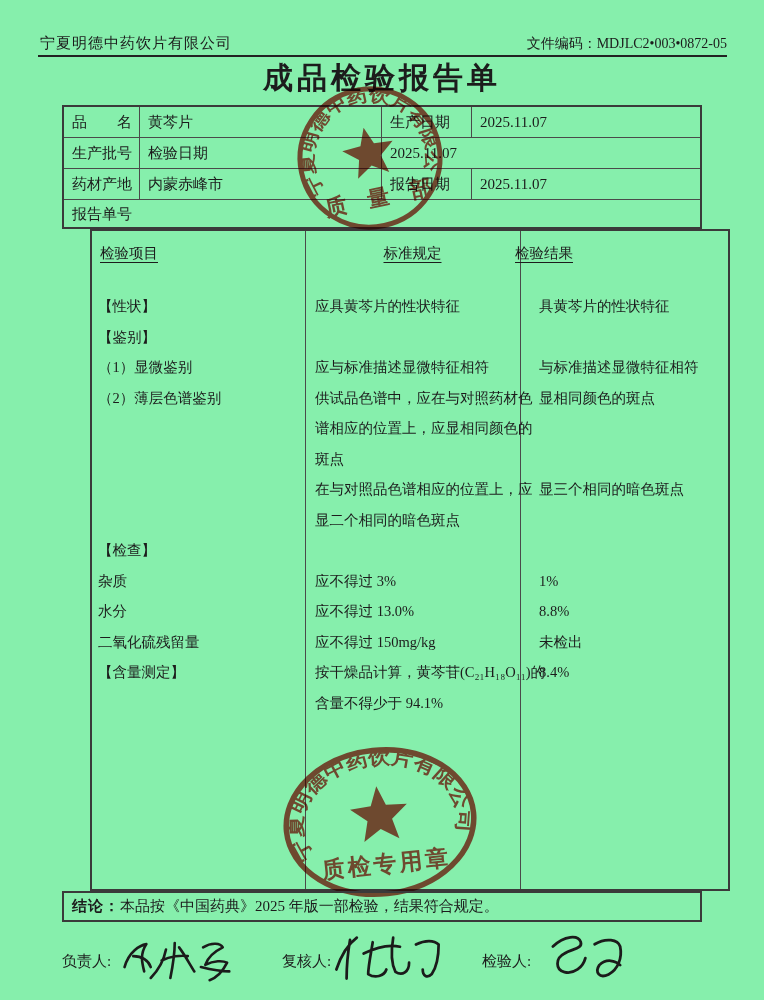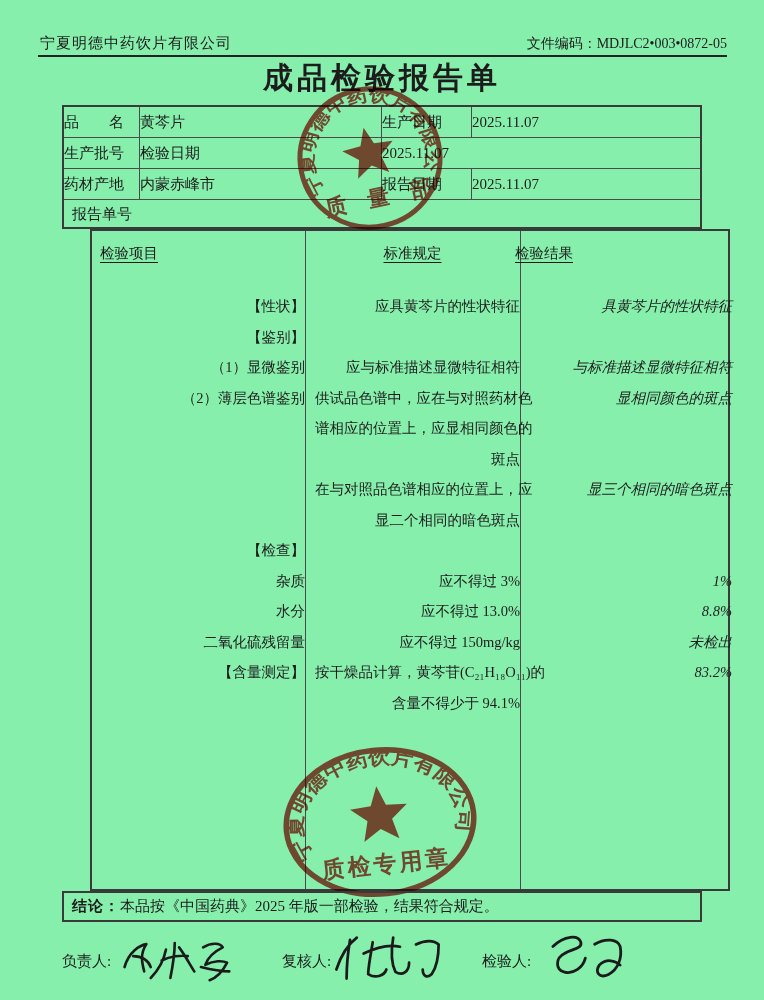--- a/index.html
+++ b/index.html
@@ -9,32 +9,32 @@
 
   
   .company{left:40px;top:34px;font-size:15px;letter-spacing:1px;}
   .doccode{right:37px;top:35px;font-size:14px;}
   .headrule{left:38px;top:55px;width:689px;height:2px;background:#222;}
   .title{left:0;top:58px;width:100%;text-align:center;font-size:30px;font-weight:bold;letter-spacing:4px;}
 
   
   .info-table{left:62px;top:105px;width:640px;height:124px;border:2px solid #3a3a3a;box-sizing:border-box;font-size:15px;}
   .info-row{display:grid;grid-template-columns:76px 242px 90px 1fr;height:31px;line-height:30px;border-bottom:1px solid #4a4a4a;box-sizing:border-box;}
-  .info-row > div{border-right:1px solid #4a4a4a;box-sizing:border-box;overflow:hidden;white-space:nowrap;}
+  .info-row > div{padding-left:8px;border-right:1px solid #4a4a4a;box-sizing:border-box;overflow:hidden;white-space:nowrap;}
   .info-row > div:last-child{border-right:none;}
   .report-row{display:grid;grid-template-columns:408px 1fr;height:29px;line-height:28px;box-sizing:border-box;gap:31px;}
   .report-row > div{padding-left:8px;box-sizing:border-box;}
   .report-row > .rr-val{border-left:1px solid #4a4a4a;}
 
   
   .detail-table{left:62px;top:229px;width:640px;height:662px;border:2px solid #3a3a3a;box-sizing:border-box;font-size:14.5px;margin-left:28px;}
   .vdiv{position:absolute;top:0;bottom:0;width:1px;background:#4a4a4a;}
   .dhead{position:absolute;top:0;height:60px;line-height:44px;}
   .dhead span{text-decoration:underline;text-underline-offset:4px;}
-  .dcol{position:absolute;top:60px;bottom:6px;text-align:right;}
+  .dcol{position:absolute;top:60px;bottom:6px;}
   .dline{height:30.5px;line-height:30.5px;white-space:nowrap;overflow:visible;}
 
   
   .conclusion{left:62px;top:891px;width:640px;height:31px;border:2px solid #3a3a3a;box-sizing:border-box;
               line-height:27px;font-size:15px;padding-left:8px;}
   .conclusion b{letter-spacing:1px;}
 
   
   .siglabel{font-size:15px;top:952px;}
   .sig-svg{stroke:#1b1b1b;fill:none;stroke-width:2.4;stroke-linecap:round;stroke-linejoin:round;}
@@ -116,34 +116,34 @@
         <div class="dline">斑点</div>
         <div class="dline">在与对照品色谱相应的位置上，应</div>
         <div class="dline">显二个相同的暗色斑点</div>
         <div class="dline"></div>
         <div class="dline">应不得过 3%</div>
         <div class="dline">应不得过 13.0%</div>
         <div class="dline">应不得过 150mg/kg</div>
         <div class="dline">按干燥品计算，黄芩苷(C₂₁H₁₈O₁₁)的</div>
         <div class="dline">含量不得少于 94.1%</div>
       </div>
-    <div class="dcol" style="left:428px;width:212px;padding-left:13px;box-sizing:border-box;font-style:italic;">
+    <div class="dcol" style="left:428px;width:212px;padding-left:19px;box-sizing:border-box;">
         <div class="dline">具黄芩片的性状特征</div>
         <div class="dline"></div>
         <div class="dline">与标准描述显微特征相符</div>
         <div class="dline">显相同颜色的斑点</div>
         <div class="dline"></div>
         <div class="dline"></div>
         <div class="dline">显三个相同的暗色斑点</div>
         <div class="dline"></div>
         <div class="dline"></div>
         <div class="dline">1%</div>
         <div class="dline">8.8%</div>
         <div class="dline">未检出</div>
-        <div class="dline">83.2%</div>
+        <div class="dline">8.4%</div>
       </div>
   </div>
 
   <svg class="abs stamp" style="left:290px;top:78px;color:#cc352b;" width="160" height="160" viewBox="-80 -80 160 160">
     <g transform="rotate(-12)">
       <ellipse rx="70" ry="69" fill="none" stroke="currentColor" stroke-width="5"></ellipse>
       <defs>
           <path id="ts-arc" d="M -51 24 A 56.5 56.5 0 1 1 51 24" fill="none"></path>
         </defs>
       <text font-size="17" fill="currentColor">

